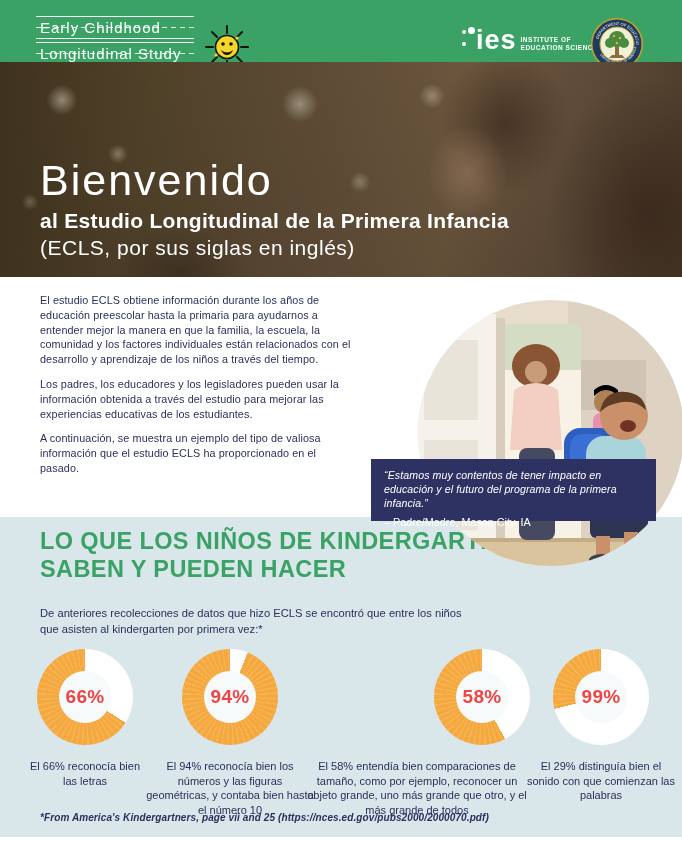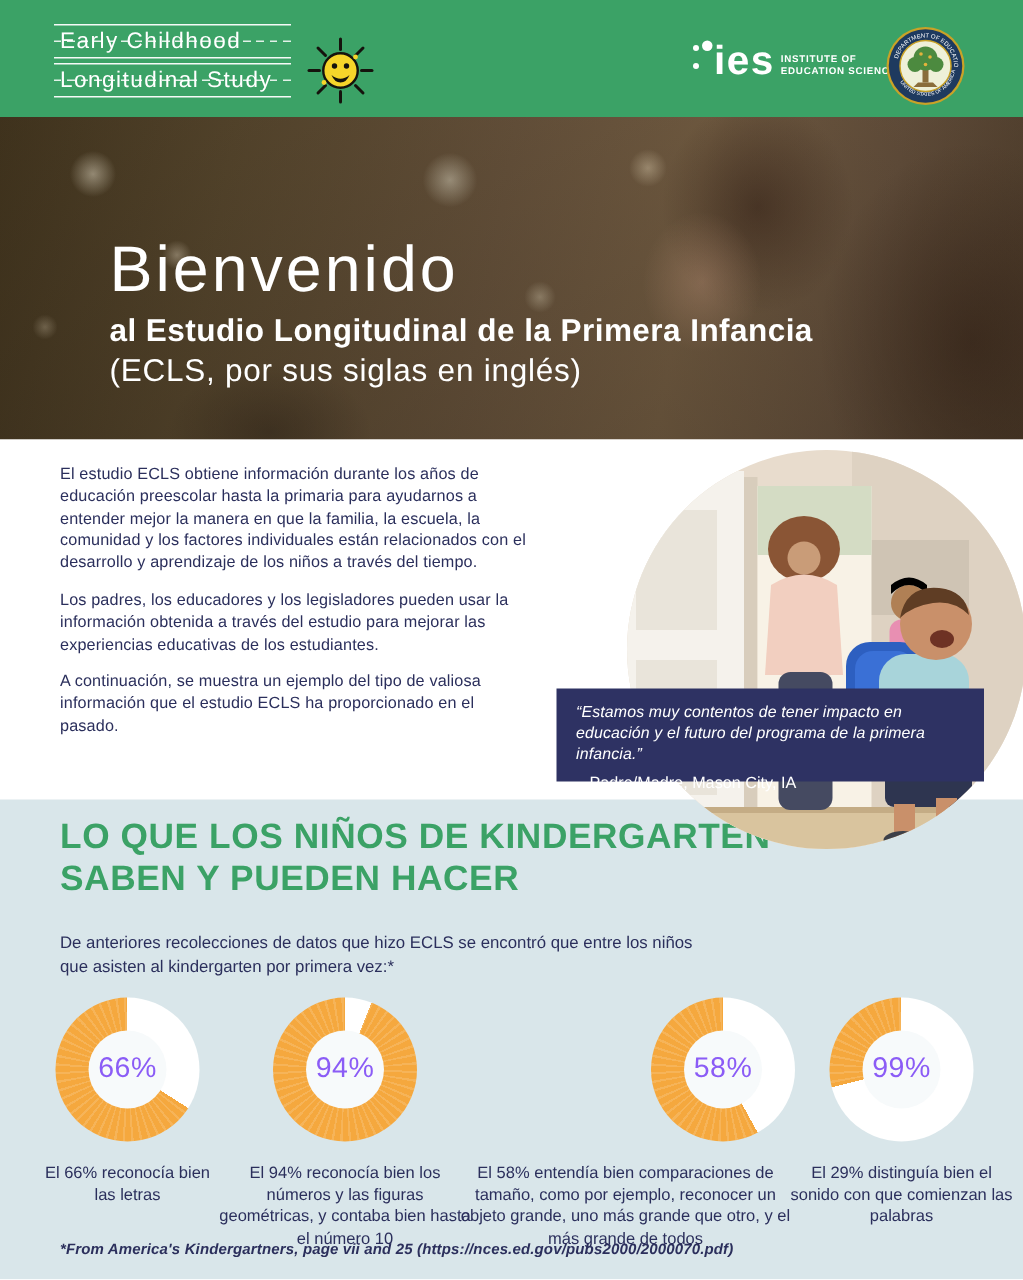--- a/index.html
+++ b/index.html
@@ -1,21 +1,21 @@
 <!DOCTYPE html>
 <html><head>
 <meta charset="utf-8">
 <style>
   * { margin:0; padding:0; box-sizing:border-box; }
   html,body { background:#ffffff; }
   body { font-family:"Liberation Sans","DejaVu Sans",sans-serif; }
   .page { position:relative; width:682px; height:853px; overflow:hidden; background:#fff; }
 
   
-  .header { position:relative; width:682px; height:78px; background:#3ba266; }
+  .header { position:relative; width:682px; height:62px; background:#3ba266; }
   .ecls-logo { position:absolute; left:36px; top:16px; width:158px; }
   .logo-row { position:relative; color:#ffffff; font-size:15px; letter-spacing:1px;
     line-height:21px; height:23px; padding:0 4px;
     border-top:1.5px solid rgba(255,255,255,.95);
     border-bottom:1.5px solid rgba(255,255,255,.95);
     background:repeating-linear-gradient(to right, rgba(255,255,255,.85) 0 5px, rgba(255,255,255,0) 5px 9px) center / 100% 1px no-repeat;
   }
   .logo-row + .logo-row { margin-top:3px; }
   .sun { position:absolute; left:168px; top:8px; }
 
@@ -38,21 +38,21 @@
       radial-gradient(circle 15px at 360px 120px, rgba(255,244,214,.4), rgba(255,244,214,0) 70%),
       radial-gradient(circle 18px at 432px 34px, rgba(255,238,204,.45), rgba(255,238,204,0) 70%),
       radial-gradient(circle 12px at 30px 140px, rgba(245,230,200,.35), rgba(245,230,200,0) 70%),
       radial-gradient(ellipse 55px 65px at 468px 110px, rgba(214,166,136,.45), rgba(214,166,136,0) 72%),
       radial-gradient(ellipse 85px 95px at 505px 60px, rgba(62,40,28,.65), rgba(62,40,28,0) 75%),
       radial-gradient(ellipse 130px 170px at 648px 150px, rgba(58,38,26,.7), rgba(58,38,26,0) 78%),
       radial-gradient(ellipse 90px 60px at 180px 210px, rgba(48,36,24,.5), rgba(48,36,24,0) 75%),
       linear-gradient(100deg, #45371f 0%, #5b4a2f 22%, #6e5840 48%, #7c6448 66%, #6a5440 84%, #55422f 100%);
   }
   .hero::after { content:""; position:absolute; inset:0; background:linear-gradient(rgba(35,28,18,.18), rgba(35,28,18,.30)); }
-  .hero-text { position:absolute; left:40px; top:78px; z-index:2; color:#ffffff;margin-left:33px; }
+  .hero-text { position:absolute; left:40px; top:94px; z-index:2; color:#ffffff; }
   .hero-title { font-size:43px; font-weight:300; letter-spacing:2px; line-height:48px; }
   .hero-sub { font-size:21px; font-weight:bold; letter-spacing:.3px; line-height:27px; margin-top:3px; }
   .hero-sub2 { font-size:21px; font-weight:300; letter-spacing:.5px; line-height:27px; }
 
   
   .intro { position:relative; width:682px; height:240px; background:#ffffff; }
   .intro-copy { position:absolute; left:40px; top:16px; width:316px; color:#2b2f5c; }
   .intro-copy p { font-size:10.8px; line-height:14.8px; letter-spacing:.1px; margin-bottom:10px; }
 
   .photo-circle { position:absolute; left:418px; top:300px; width:266px; height:266px;
@@ -74,21 +74,21 @@
   .stat-col:nth-child(1){ width:150px; }
   .stat-col:nth-child(2){ width:140px; }
   .stat-col:nth-child(3){ width:230px;align-items:flex-end; }
   .stat-col:nth-child(4){ width:142px; }
   .donut { position:relative; width:96px; height:96px; border-radius:50%; }
   .donut::before { content:""; position:absolute; inset:0; border-radius:50%;
     background:repeating-conic-gradient(rgba(255,255,255,.14) 0 2deg, rgba(255,255,255,0) 2deg 7deg);
     mix-blend-mode:screen; }
   .donut-hole { position:absolute; left:50%; top:50%; width:52px; height:52px; margin:-26px 0 0 -26px;
     border-radius:50%; background:#f7fafb; display:flex; align-items:center; justify-content:center; }
-  .donut-pct { color:#8b5cf6; font-size:19px; font-weight:normal; letter-spacing:.3px; }
+  .donut-pct { color:#ef4444; font-size:19px; font-weight:bold; letter-spacing:.3px; }
   .stat-label { margin-top:14px; color:#2b2f5c; font-size:11px; line-height:14.5px; text-align:center; }
   .stat-col:nth-child(1) .stat-label { width:120px; }
   .stat-col:nth-child(2) .stat-label { width:168px; }
   .stat-col:nth-child(3) .stat-label { width:226px; }
   .stat-col:nth-child(4) .stat-label { width:150px; }
 
   .footnote { position:absolute; left:40px; top:295px; color:#2b2f5c; font-size:10px;
     font-weight:bold; font-style:italic; letter-spacing:.1px; }
 </style>
 </head>

